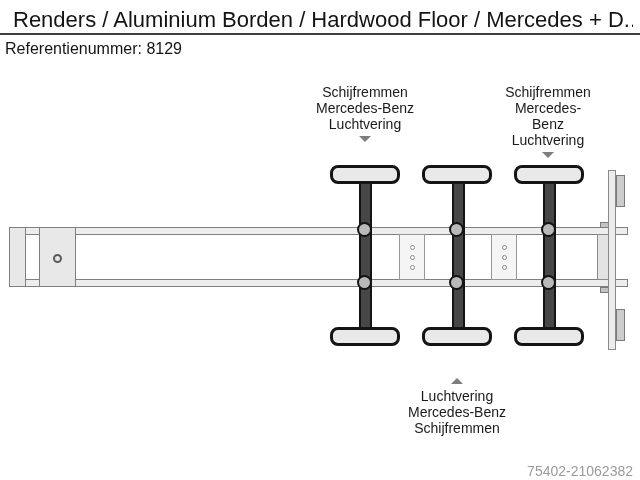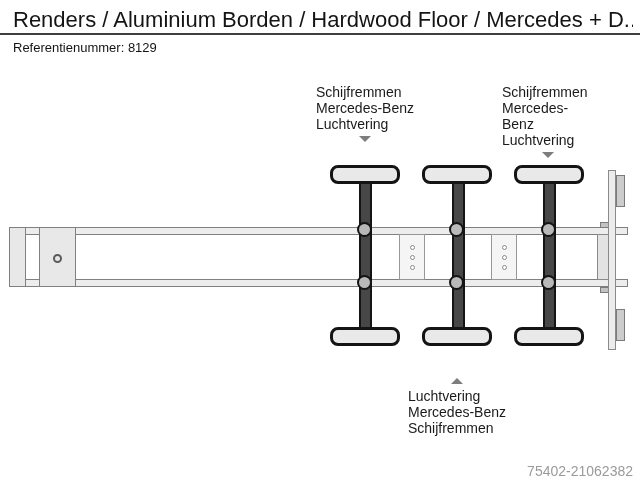--- a/index.html
+++ b/index.html
@@ -10,25 +10,25 @@
   
   .title{
     position:absolute;left:13px;top:7px;width:620px;
     font-size:22px;color:#141414;white-space:nowrap;overflow:hidden;
   }
   .rule{
     position:absolute;left:0;top:33px;width:640px;height:0;
     border-top:2px solid #3f3f3f;
   }
   .refnum{
-    position:absolute;left:13px;top:40px;font-size:13px;color:#141414;
+    position:absolute;left:5px;top:40px;font-size:16px;color:#141414;
   }
   
   .anno{
-    position:absolute;font-size:14px;line-height:16px;
+    position:absolute;text-align:center;font-size:14px;line-height:16px;
     color:#1a1a1a;transform:translateX(-50%);
   }
   .anno-top-1{left:365px;top:84px;}
   .anno-top-2{left:548px;top:84px;}
   .anno-bottom{left:457px;top:378px;}
   .arrow-down{
     width:0;height:0;margin:4px auto 0;
     border-left:6px solid transparent;border-right:6px solid transparent;
     border-top:6px solid #7d7d7d;
   }

